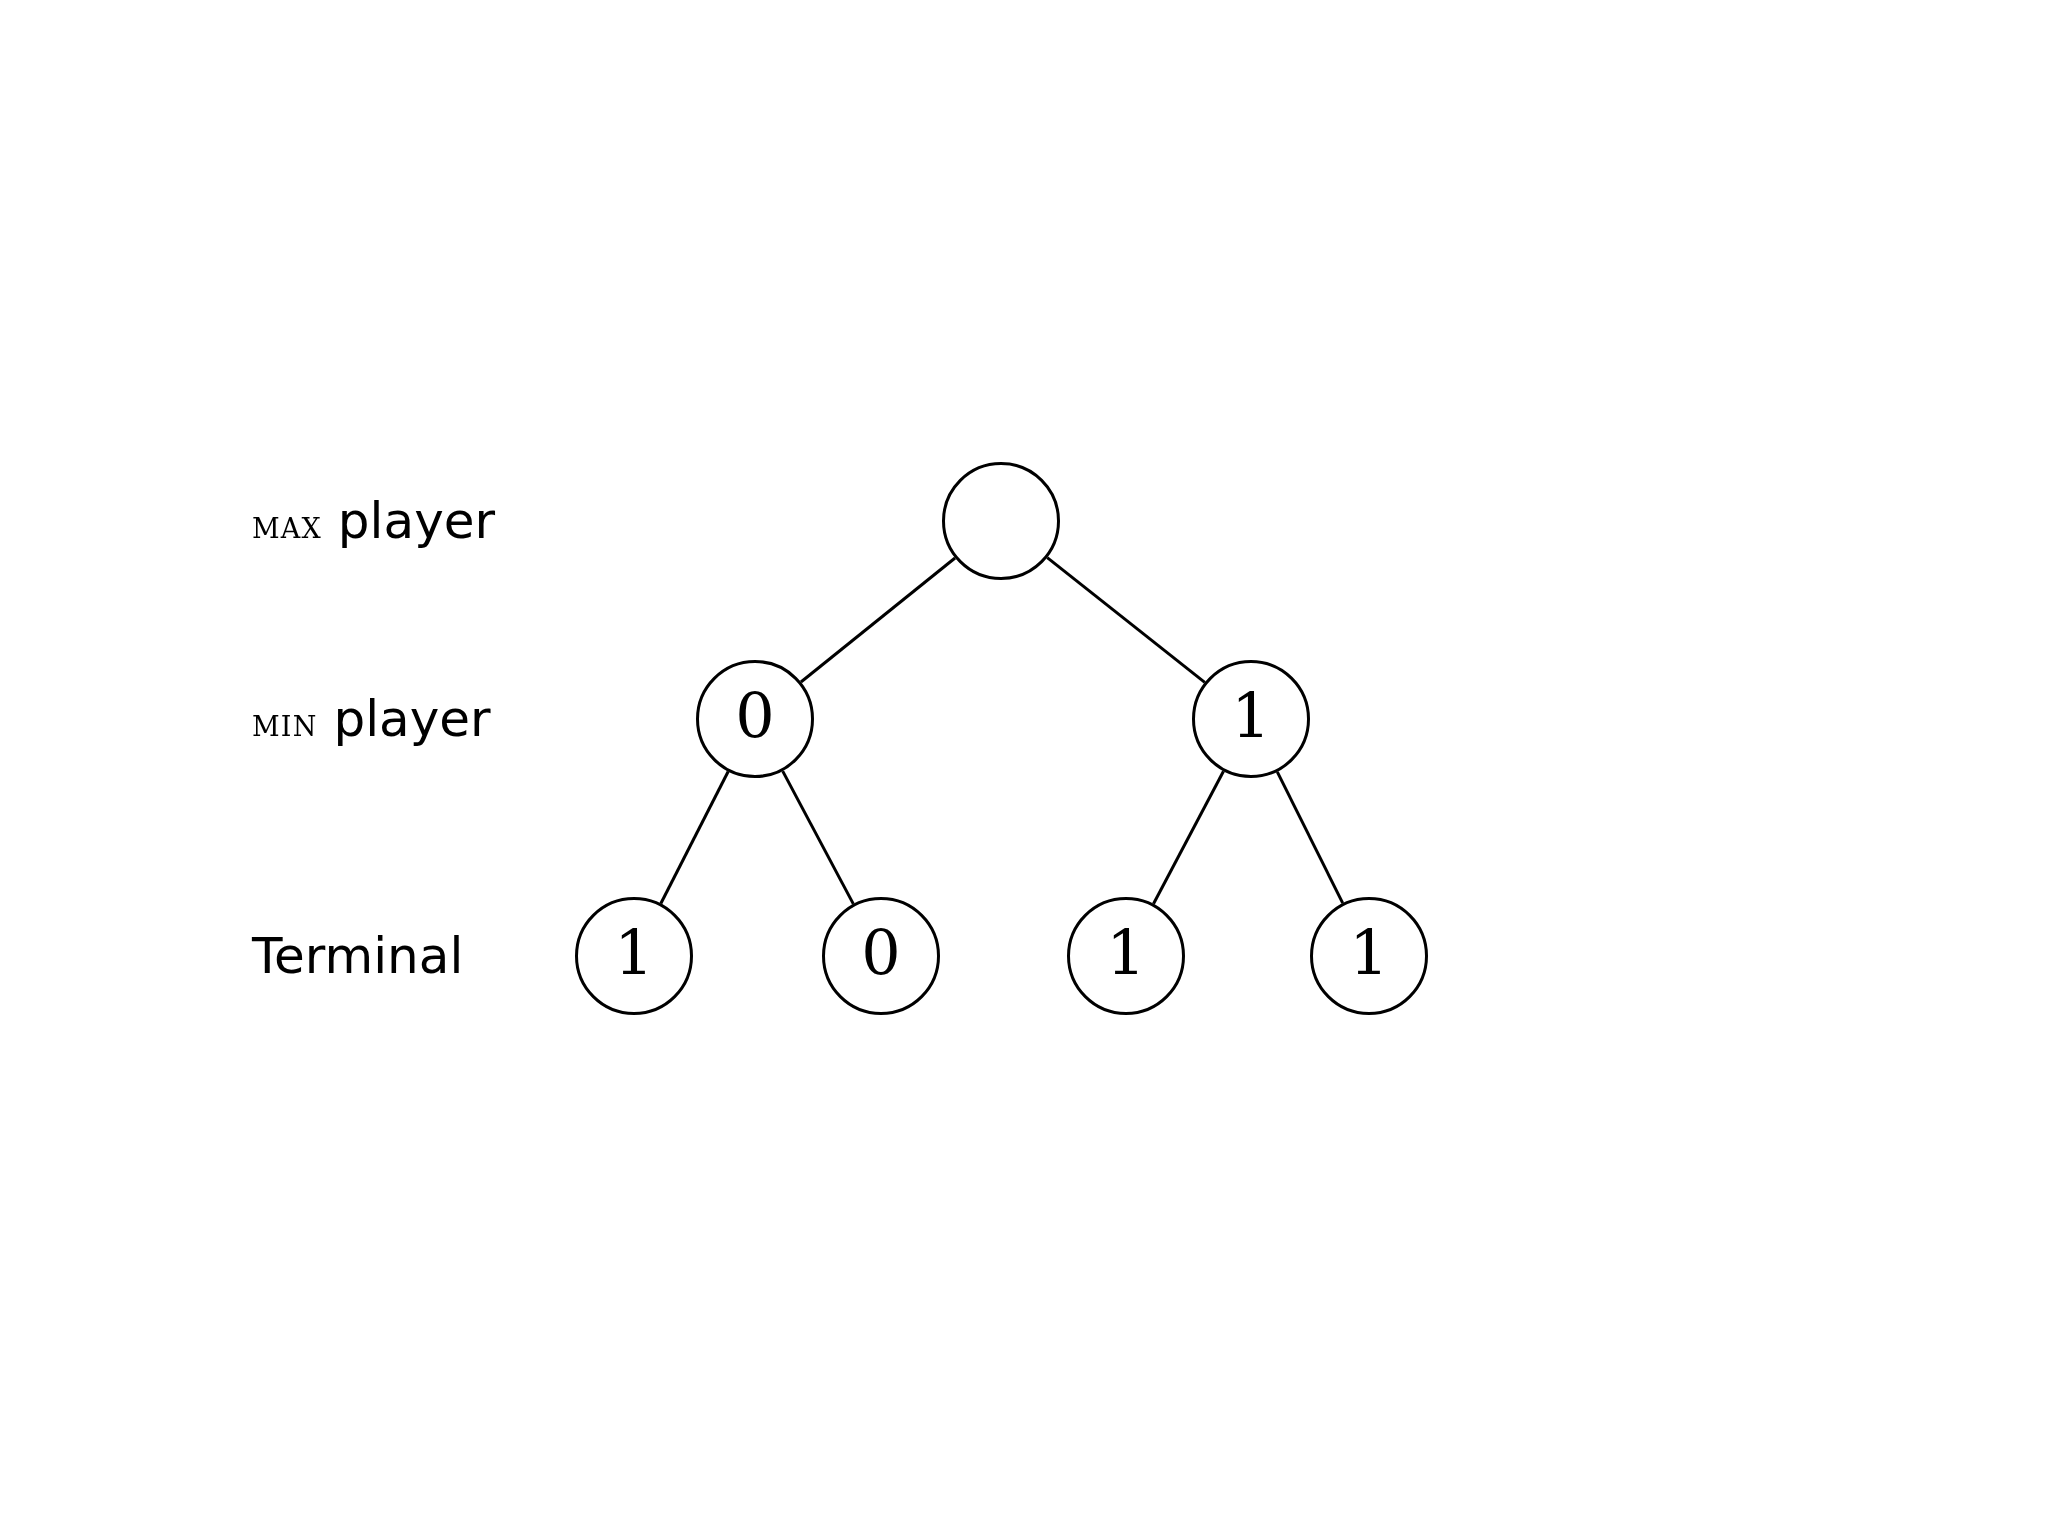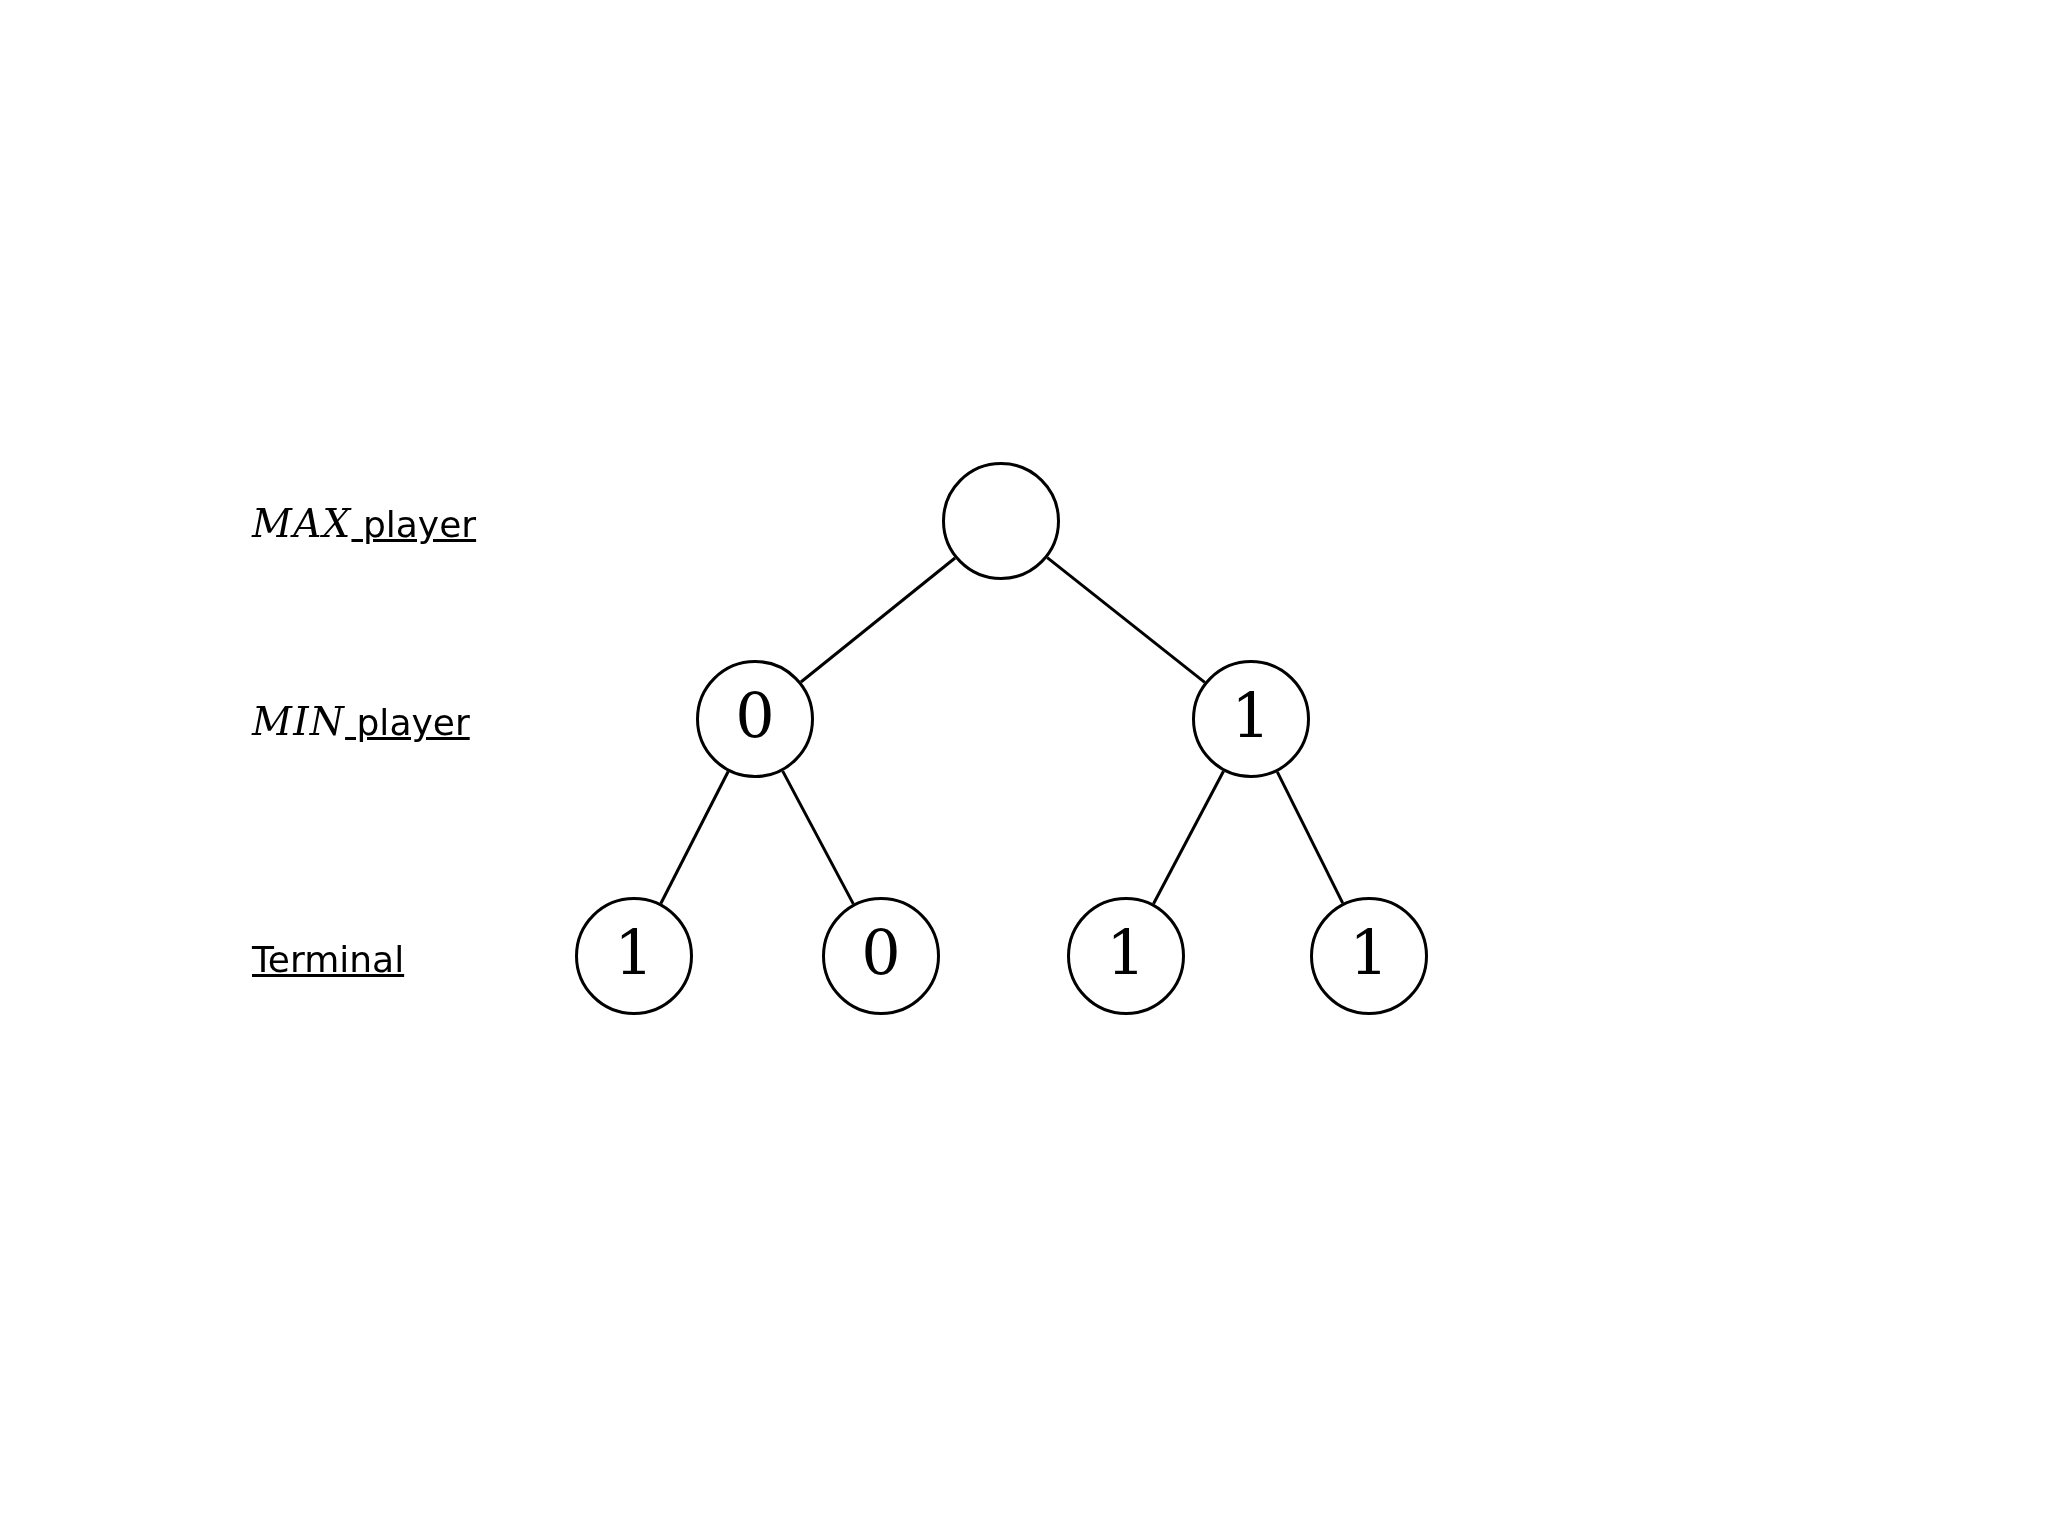--- a/index.html
+++ b/index.html
@@ -38,28 +38,26 @@
     position: absolute;
     color: #000000;
     white-space: nowrap;
     font-family: "DejaVu Sans", sans-serif;
     font-size: 46px;
     line-height: 1;
     transform: translateY(-50%);
   }
   .row-label .sc {
     font-family: "DejaVu Serif", serif;
-    font-size: 39px;
+    font-size: 27px;
     letter-spacing: 1.2px;
-    font-style: italic;
   }
   .row-label .plain {
     font-family: "DejaVu Sans", sans-serif;
-    font-size: 36px;
-    text-decoration: underline;
+    font-size: 50px;
   }
   #label-max { left: 252px; top: 521px; }
   #label-min { left: 252px; top: 719px; }
   #label-terminal { left: 252px; top: 956px; }
 
   .tree-node {
     position: absolute;
     width: 118px;
     height: 118px;
     margin-left: -59px;

